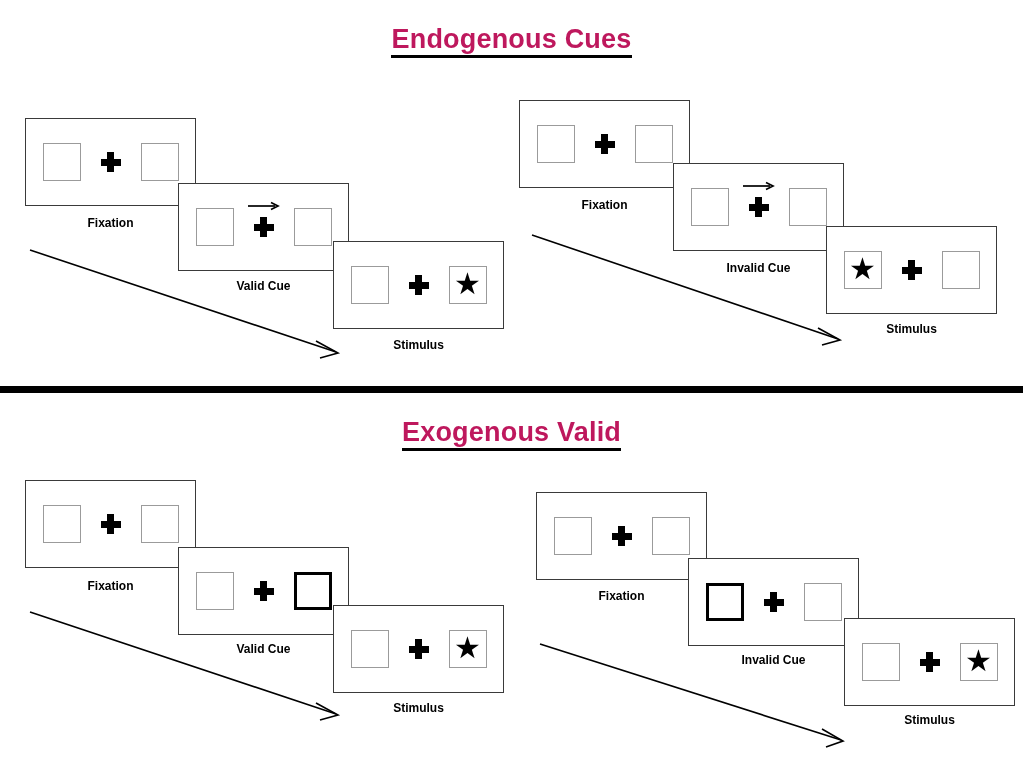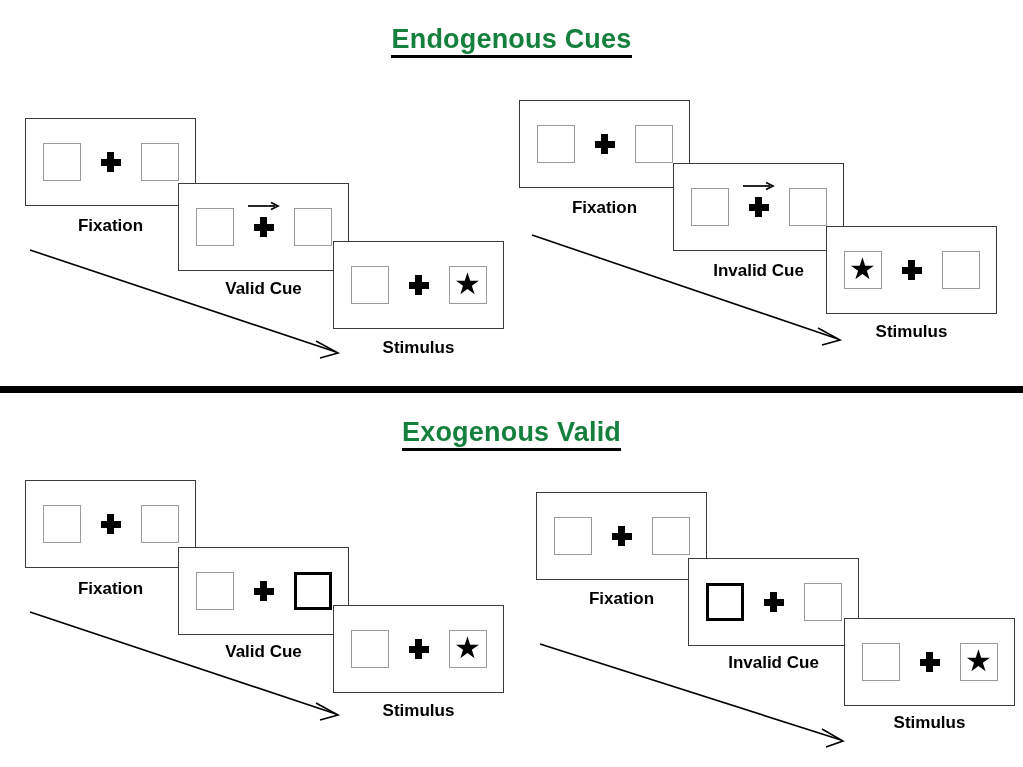--- a/index.html
+++ b/index.html
@@ -5,21 +5,21 @@
   html,body{margin:0;padding:0;}
   body{
     width:1023px;height:767px;position:relative;background:#ffffff;
     font-family:"Liberation Sans", sans-serif;overflow:hidden;
   }
   .stage{position:absolute;inset:0;}
 
   
   .section-title{
     position:absolute;width:100%;text-align:center;
-    font-size:27px;font-weight:bold;color:#15803d;
+    font-size:27px;font-weight:bold;color:#be185d;
     letter-spacing:.2px;
   }
   .section-title span{
     border-bottom:3px solid #000;padding-bottom:1px;
   }
   #title-endogenous{top:24px;}
   #title-exogenous{top:417px;}
 
   
   .divider{
@@ -56,21 +56,21 @@
   .plus::after{left:0;top:6.5px;width:20px;height:7px;}
   
   .cue-arrow{
     position:absolute;left:50%;transform:translateX(-50%);
     top:50%;margin-top:-26px;width:34px;height:10px;
   }
   .cue-arrow svg{display:block;}
 
   
   .caption{
-    position:absolute;font-size:17px;font-weight:bold;color:#000;
+    position:absolute;font-size:12px;font-weight:bold;color:#000;
     white-space:nowrap;
   }
 
   
   .timeline{position:absolute;pointer-events:none;}
   .timeline svg{display:block;overflow:visible;}
 </style>
 </head>
 <body>
 

